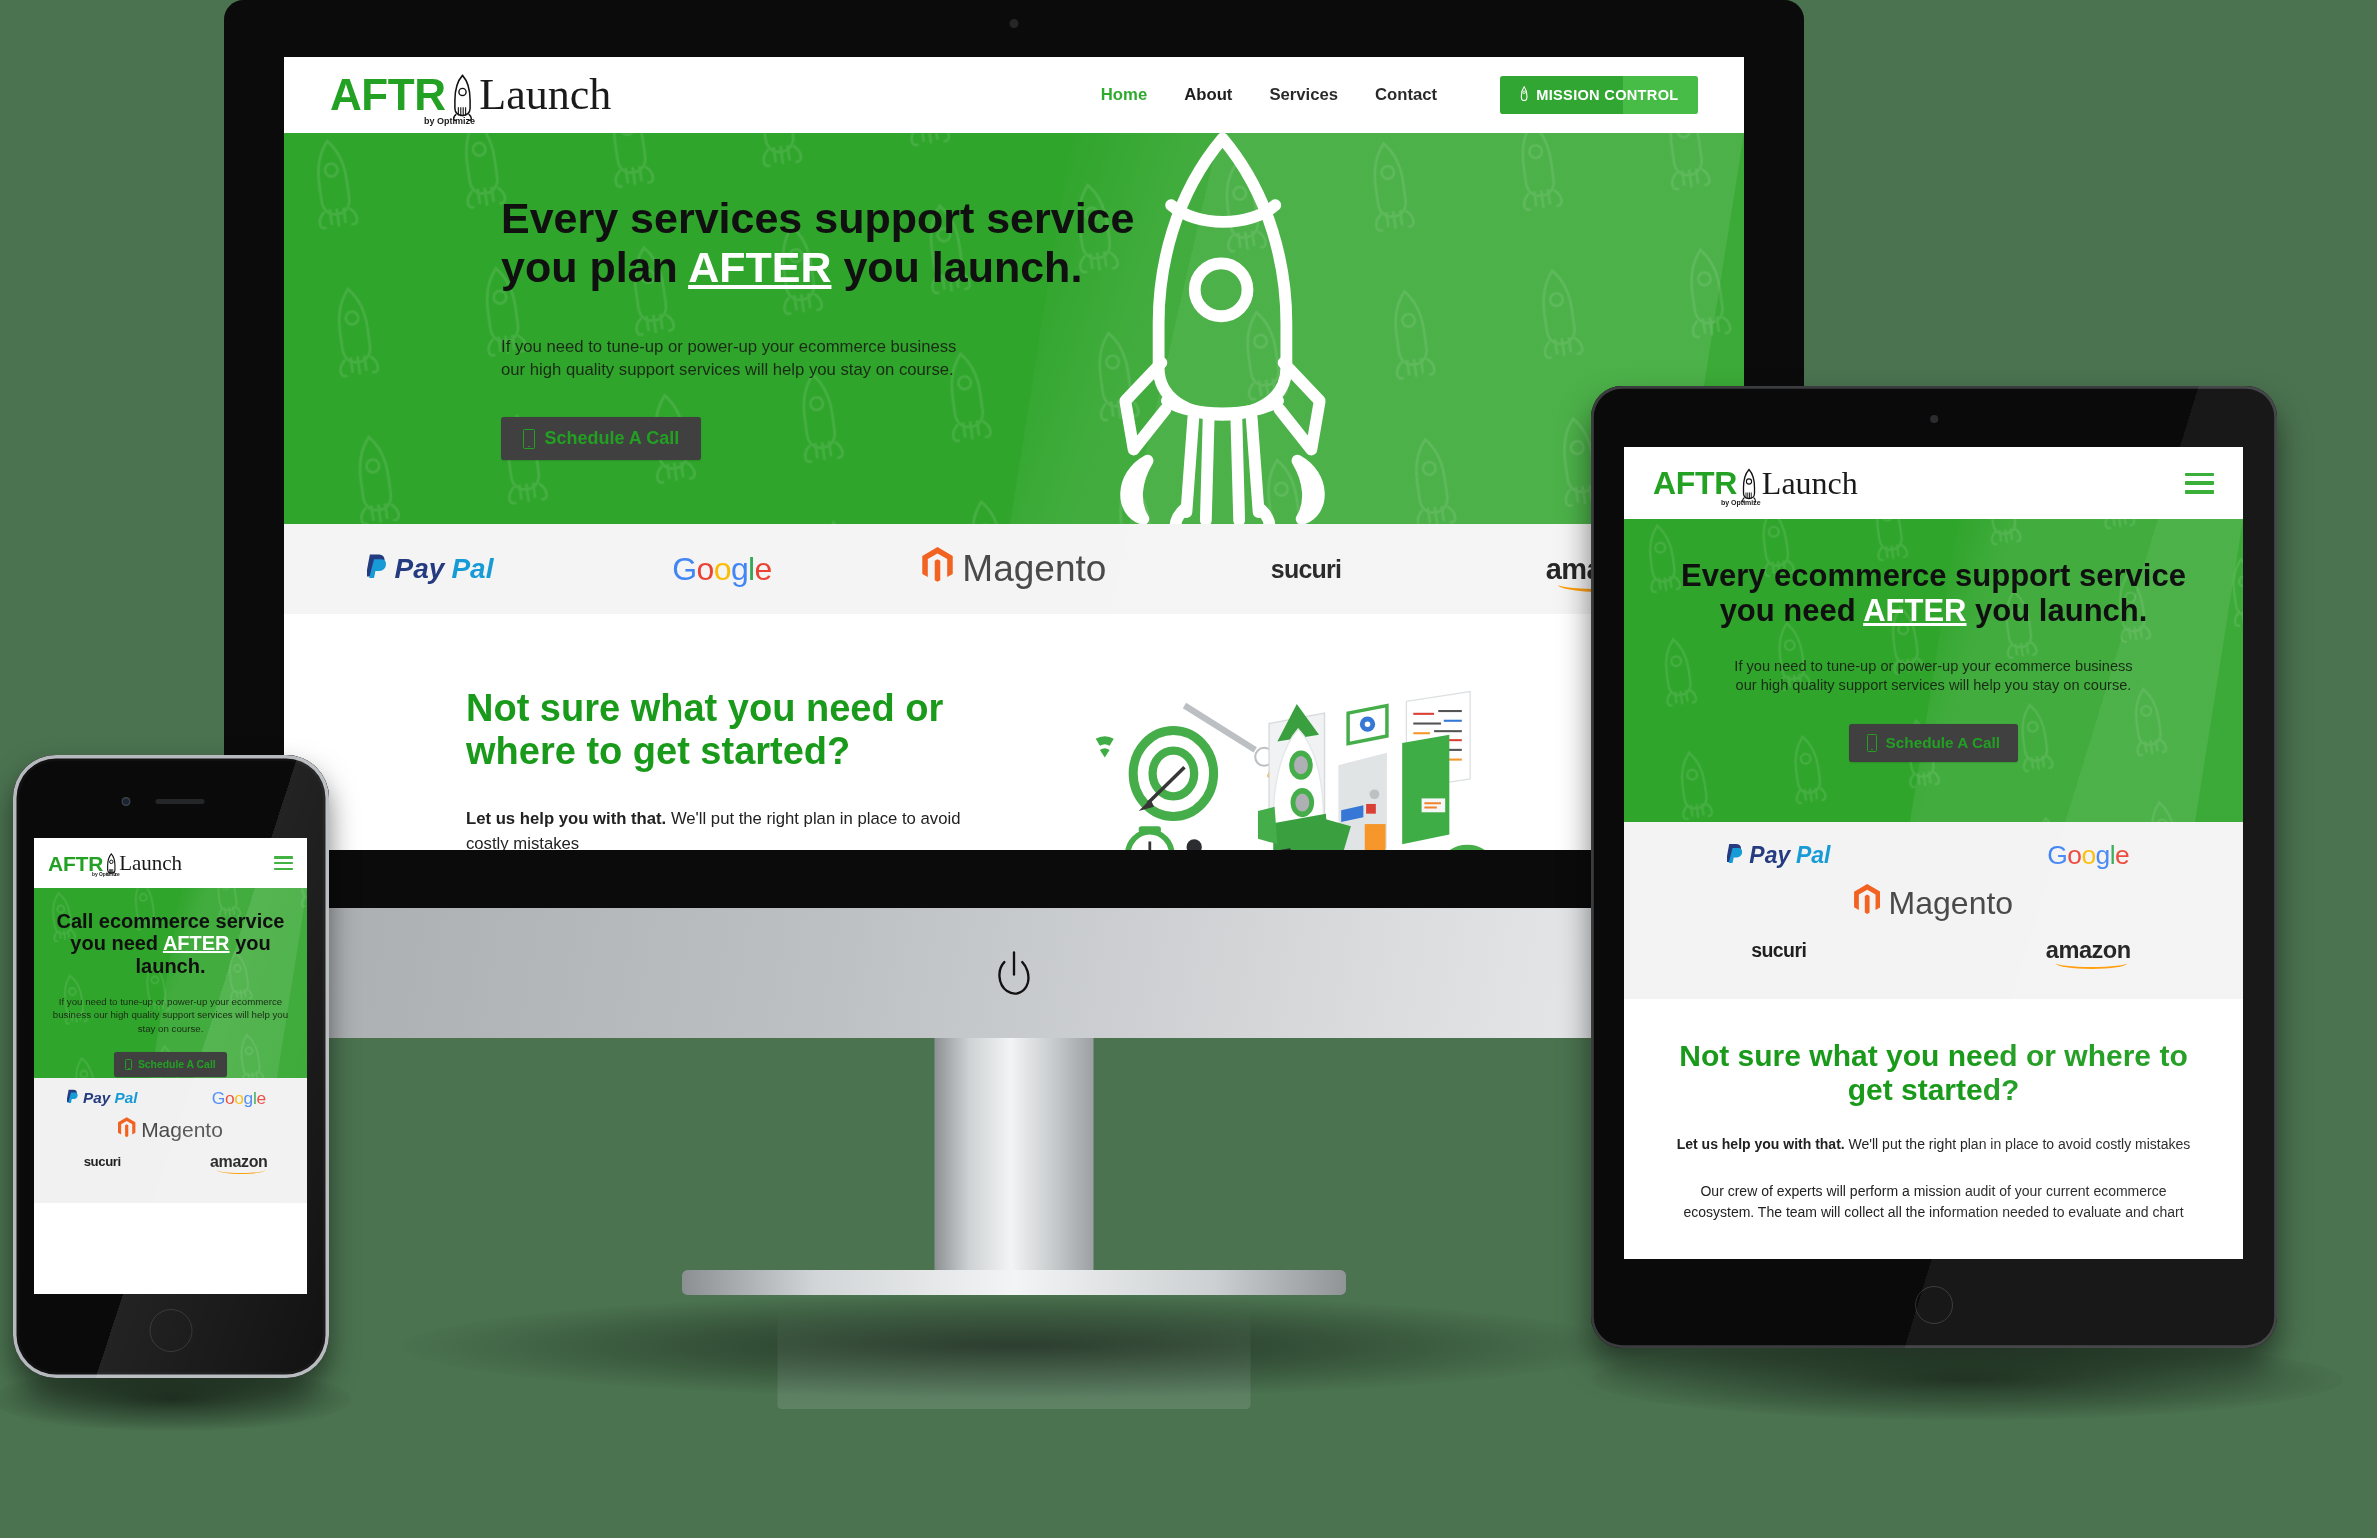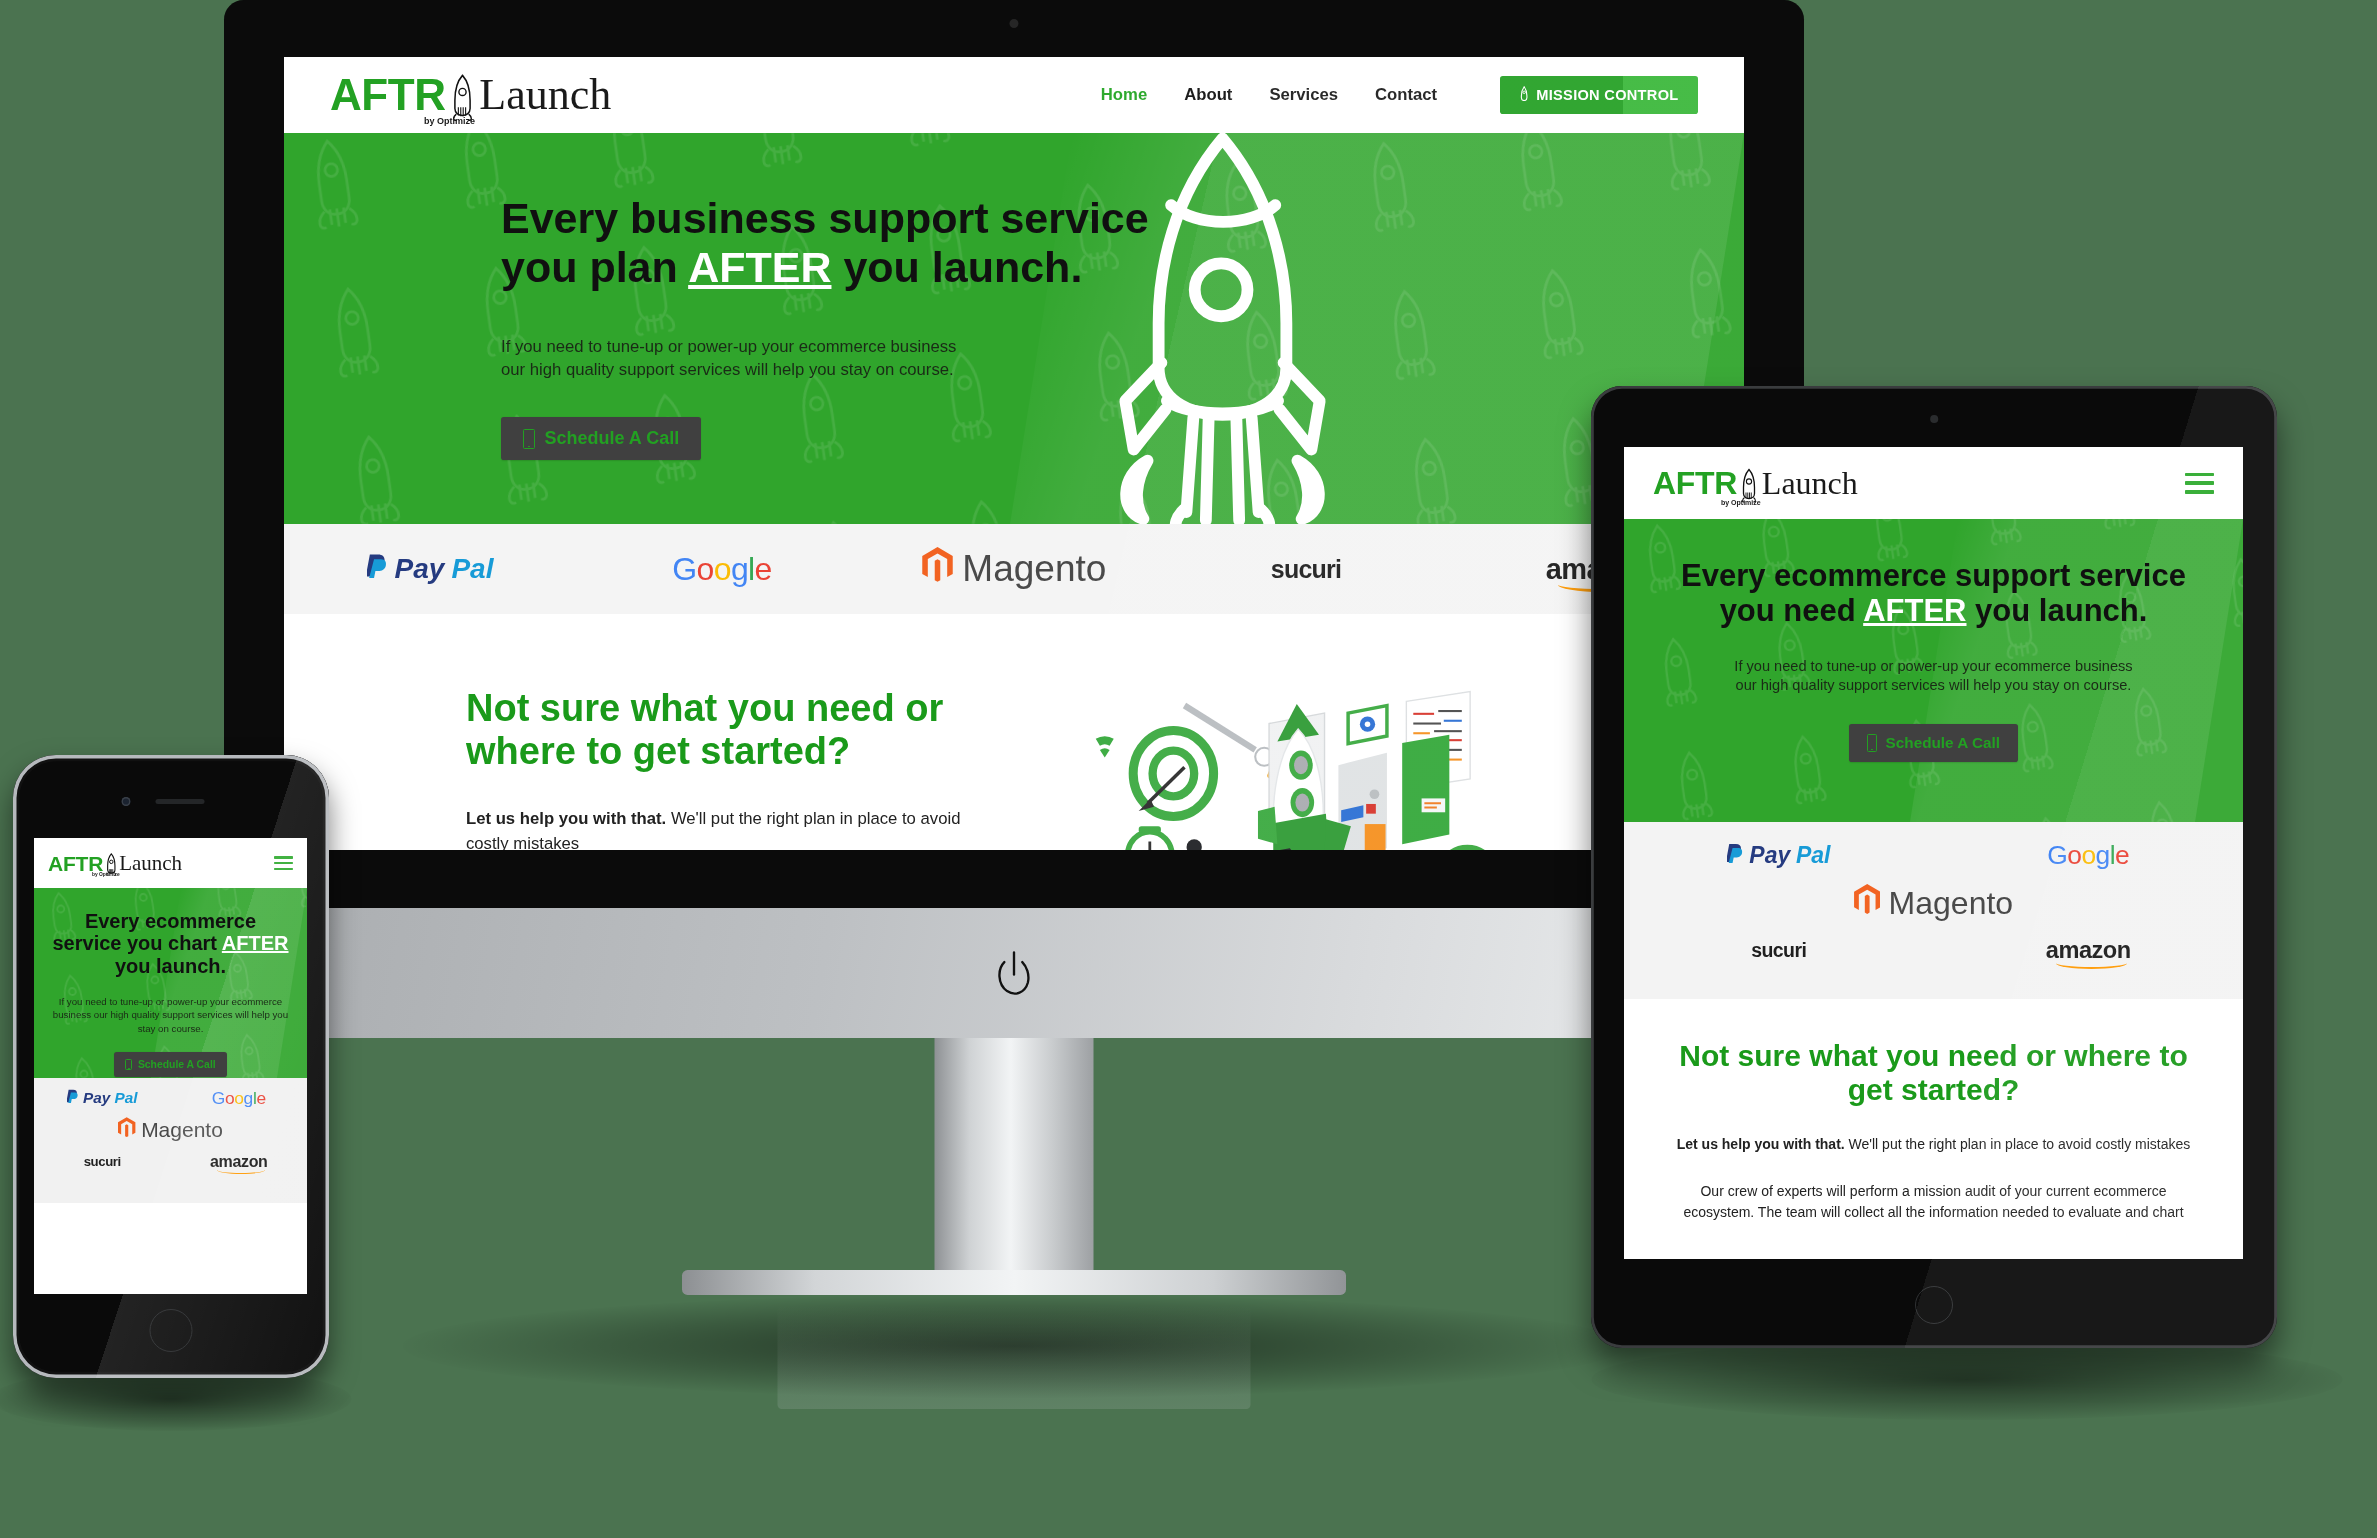--- a/index.html
+++ b/index.html
@@ -270,21 +270,21 @@
                     <path d="M50 118 L50 140 M60 118 L60 144 M70 118 L70 140"></path>
                   </g>
                 </pattern>
               </defs>
               <rect width="100%" height="100%" fill="url(#rkt-d)"></rect>
             </svg>
           </div>
           <div class="sheen"></div>
 
           <h1>
-            <span>Every business support service</span><br>
+            <span>Every services support service</span><br>
             <span>you plan </span><span class="after">AFTER</span><span> you launch.</span>
           </h1>
 
           <p class="sub">
             <span>If you need to tune-up or power-up your ecommerce business</span><br>
             <span>our high quality support services will help you stay on course.</span>
           </p>
 
           <div class="btn-call">
             <span class="phone-ic"></span>
@@ -625,21 +625,21 @@
                       <path d="M28 66 L28 78 M34 66 L34 80 M40 66 L40 78"></path>
                     </g>
                   </pattern>
                 </defs>
                 <rect width="100%" height="100%" fill="url(#rkt-p)"></rect>
               </svg>
             </div>
             <div class="sheen"></div>
 
             <h1>
-              <span>Every ecommerce service you chart </span><span class="after">AFTER</span><span> you launch.</span>
+              <span>Call ecommerce service you need </span><span class="after">AFTER</span><span> you launch.</span>
             </h1>
             <p class="sub">If you need to tune-up or power-up your ecommerce business our high quality support services will help you stay on course.</p>
             <div class="btn-call">
               <span class="phone-ic"></span>
               <span>Schedule A Call</span>
             </div>
           </section>
 
           <section class="logostrip">
             <div class="ps-row">

